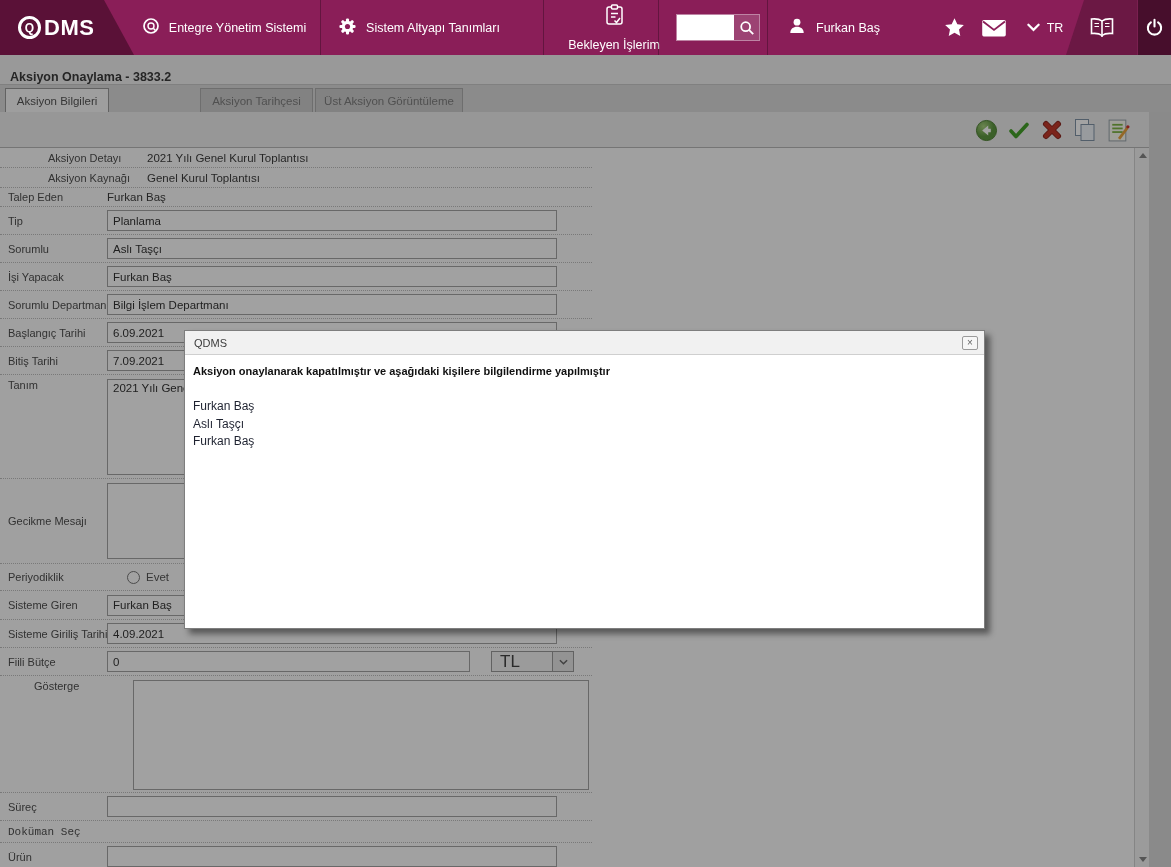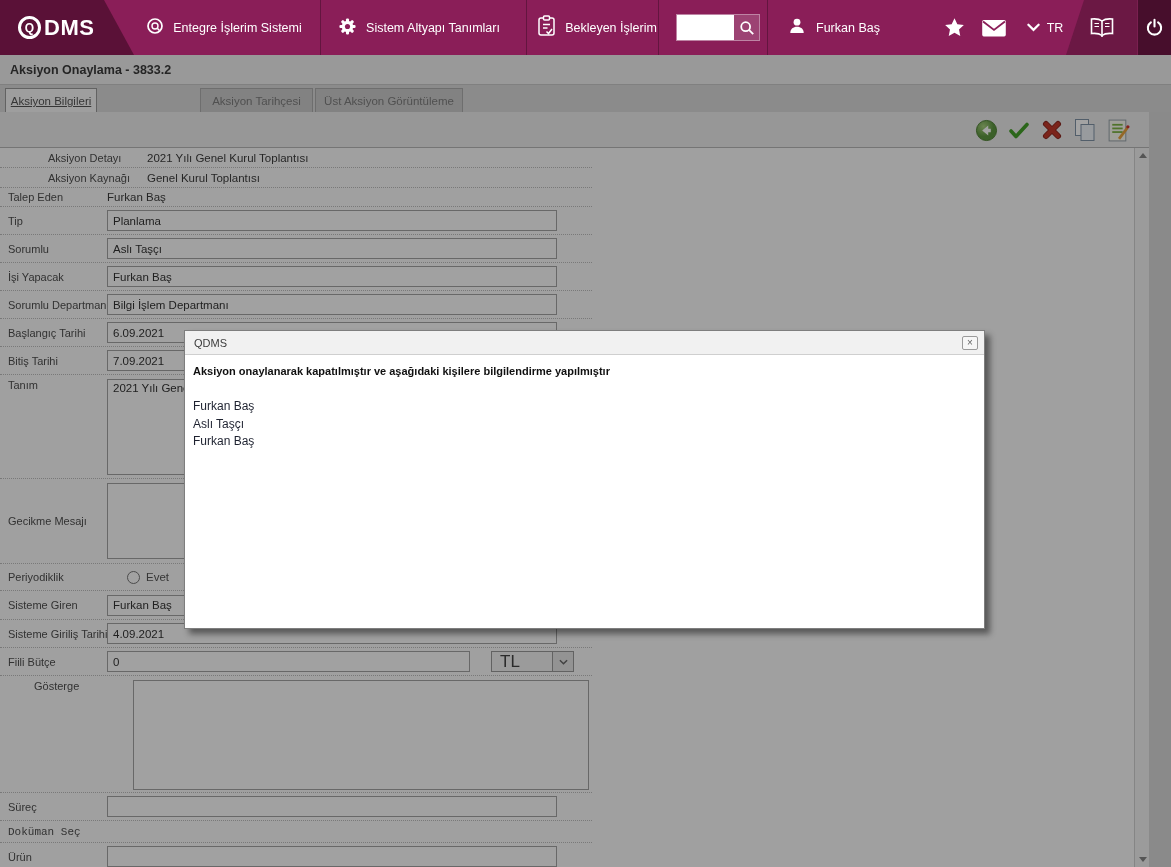--- a/index.html
+++ b/index.html
@@ -14,49 +14,49 @@
     -webkit-clip-path:polygon(0 0,104px 0,134px 100%,0 100%); clip-path:polygon(0 0,104px 0,134px 100%,0 100%);
     display:flex; align-items:center; padding-left:18px; gap:3px; }
   .nav-logo .qmark { width:23px; height:23px; border:3px solid #fff; border-radius:50%;
     display:flex; align-items:center; justify-content:center; color:#fff; font-weight:bold; font-size:12px; }
   .nav-logo .logotext { color:#fff; font-weight:bold; font-size:22px; letter-spacing:.5px; }
   .nav-item { position:absolute; top:0; height:55px; display:flex; align-items:center; justify-content:center;
     gap:9px; color:#fff; font-size:12.5px; cursor:pointer; }
   .nav-sep { border-left:1px solid rgba(0,0,0,0.28); }
   .nav-it1 { left:128px; width:192px; }
   .nav-it2 { left:320px; width:197px;justify-content:center; }
-  .nav-it3 { left:526px; width:141px; }
+  .nav-it3 { left:543px; width:141px;flex-direction:column; }
   .nav-line658 { position:absolute; left:658px; top:0; height:55px; border-left:1px solid rgba(0,0,0,0.28); }
   .nav-line767 { position:absolute; left:767px; top:0; height:55px; border-left:1px solid rgba(0,0,0,0.28); }
   .searchwrap { position:absolute; left:676px; top:14px; width:84px; height:27px; display:flex;
     border:1px solid rgba(255,255,255,0.35); background:#9c4373; }
   .searchwrap input { width:57px; height:25px; border:0; outline:none; font-size:12px; padding:0 4px; background:#fff; }
   .searchbtn { width:25px; height:25px; display:flex; align-items:center; justify-content:center; cursor:pointer; background:#9c4373; }
   .userwrap { position:absolute; left:788px; top:0; height:55px; display:flex; align-items:center; gap:10px;
     color:#fff; font-size:12.5px; cursor:pointer; }
   .icon-abs { position:absolute; top:0; height:55px; display:flex; align-items:center; justify-content:center; cursor:pointer; }
   .nav-star { left:941px; width:26px; }
   .nav-mail { left:978px; width:32px; }
   .nav-lang { left:1022px; width:46px; gap:7px; color:#fff; font-size:12.5px; }
   .nav-book-sec { position:absolute; left:1066px; top:0; width:71px; height:55px; background:#6b1844;
     -webkit-clip-path:polygon(18px 0,100% 0,100% 100%,0 100%); clip-path:polygon(18px 0,100% 0,100% 100%,0 100%);
     display:flex; align-items:center; justify-content:center; cursor:pointer; }
   .nav-power-sec { position:absolute; left:1137px; top:0; width:34px; height:55px; background:#470e2c;
     border-left:1px solid #7a2050; display:flex; align-items:center; justify-content:center; cursor:pointer; }
   
   .titlebar { position:absolute; left:0; top:55px; width:1171px; height:30px; background:#f0f0f0;
-    border-bottom:1px solid #c9c9c9; display:flex; align-items:center; padding-left:10px; z-index:1; }
+    border-bottom:1px solid #c9c9c9; display:flex; align-items:flex-end; padding-left:10px; z-index:1; }
   .titlebar span { font-size:12.5px; font-weight:bold; color:#3a3a3a; }
   
   .tabstrip { position:absolute; left:0; top:85px; width:1171px; height:27px; background:#d9d9d9; z-index:1; }
   .tab { position:absolute; top:3px; height:24px; display:flex; align-items:center; justify-content:center;
     font-size:11.5px; border:1px solid #adadad; border-bottom:none; cursor:pointer;
     background:#cccccc; color:#7d7d7d; }
   .tab.active { background:#f7f7f7; color:#555; height:25px; top:3px; border-color:#9a9a9a; }
-  .tab1 { left:5px;  width:92px;text-decoration:underline; }
+  .tab1 { left:5px;  width:104px; }
   .tab2 { left:111px; width:78px;margin-top:41px; }
   .tab3 { left:200px; width:113px; }
   .tab4 { left:315px; width:148px; }
   
   .toolbar { position:absolute; left:0; top:112px; width:1149px; height:36px; background:#ededed;
     border-bottom:1px solid #b8b8b8; z-index:1; }
   .tool-icons { position:absolute; right:18px; top:0; height:36px; display:flex; align-items:center; gap:7px; }
   .tbtn { width:26px; height:26px; display:flex; align-items:center; justify-content:center; cursor:pointer; }
   
   .content { position:absolute; left:0; top:148px; width:1134px; height:719px; background:#fafafa; z-index:1; }
@@ -118,21 +118,21 @@
   </div>
 
   <div class="nav-item nav-it1">
     <span>
       <svg width="18" height="18" viewBox="0 0 18 18" fill="none" stroke="#fff">
         <circle cx="9" cy="9" r="7" stroke-width="1.7"></circle>
         <circle cx="9" cy="9" r="3" stroke-width="1.4"></circle>
         <line x1="11.5" y1="11.5" x2="13.5" y2="13.5" stroke-width="1.6"></line>
       </svg>
     </span>
-    <span>Entegre İşlerim Sistemi</span>
+    <span>Entegre Yönetim Sistemi</span>
   </div>
 
   <div class="nav-item nav-it2 nav-sep">
     <span>
       <svg width="19" height="19" viewBox="0 0 20 20">
         <g fill="#fff">
           <rect x="8.4" y="1.5" width="3.2" height="17" rx="1.2"></rect>
           <rect x="8.4" y="1.5" width="3.2" height="17" rx="1.2" transform="rotate(45 10 10)"></rect>
           <rect x="8.4" y="1.5" width="3.2" height="17" rx="1.2" transform="rotate(90 10 10)"></rect>
           <rect x="8.4" y="1.5" width="3.2" height="17" rx="1.2" transform="rotate(135 10 10)"></rect>

